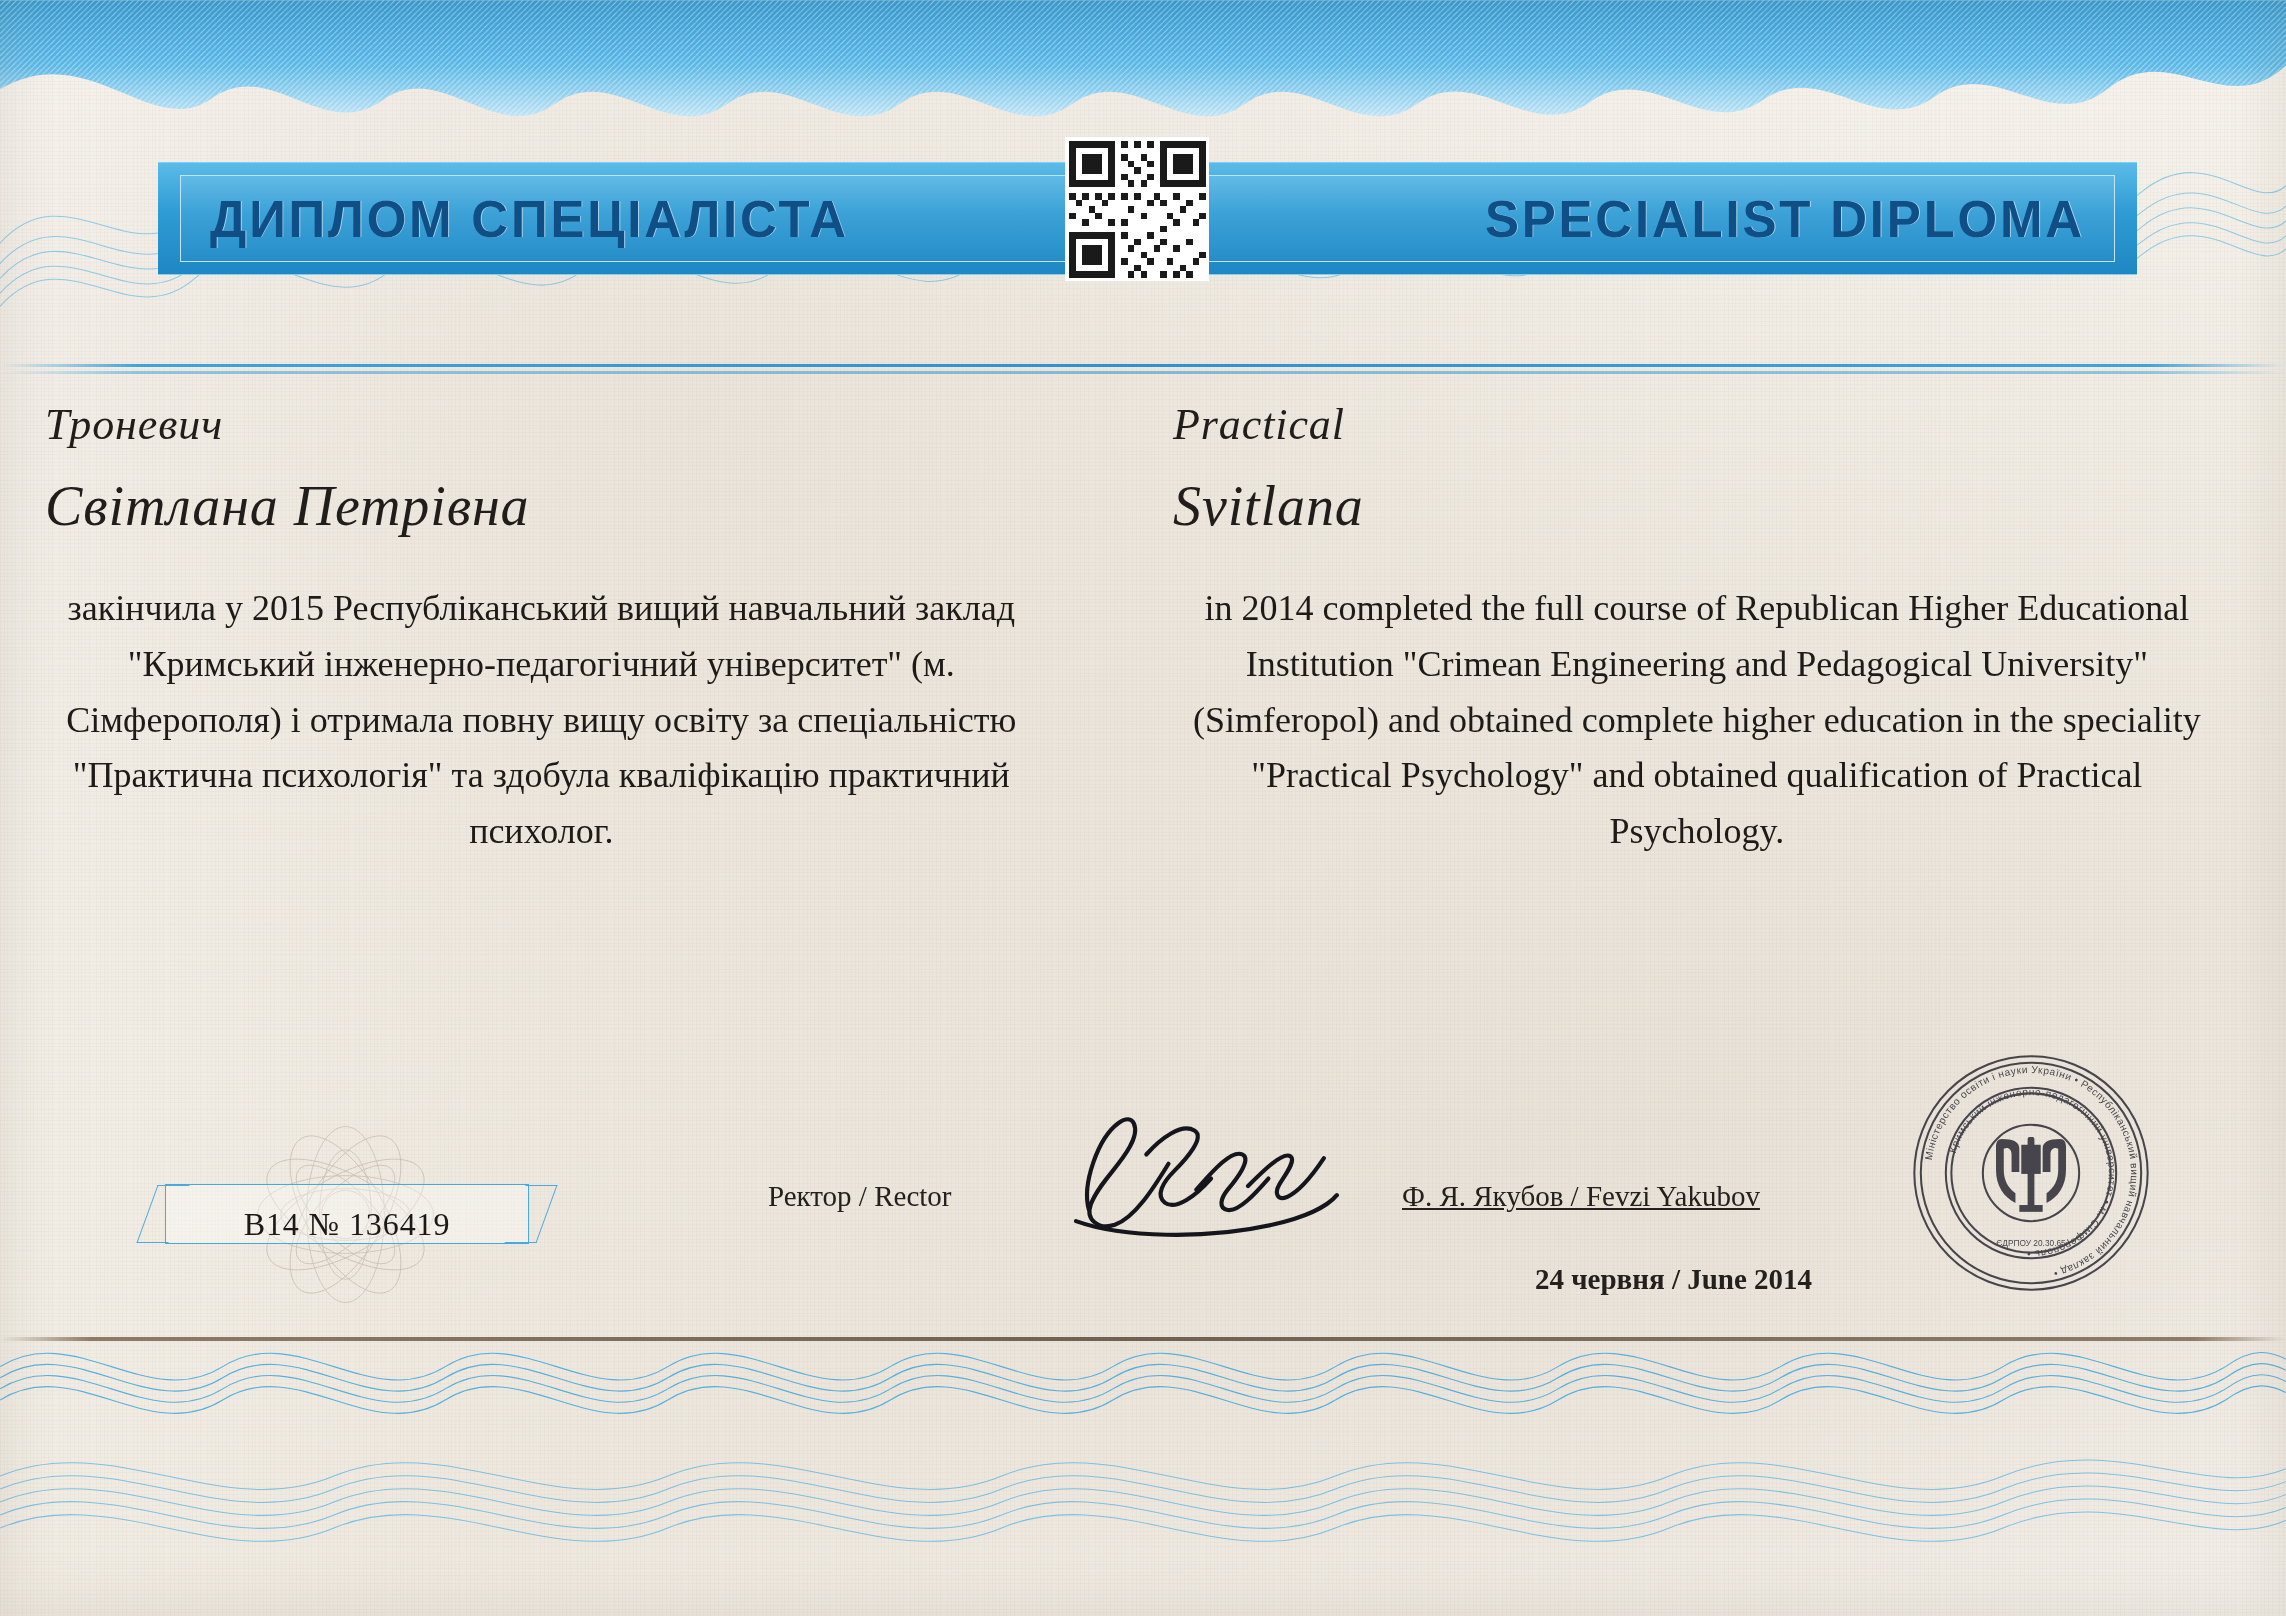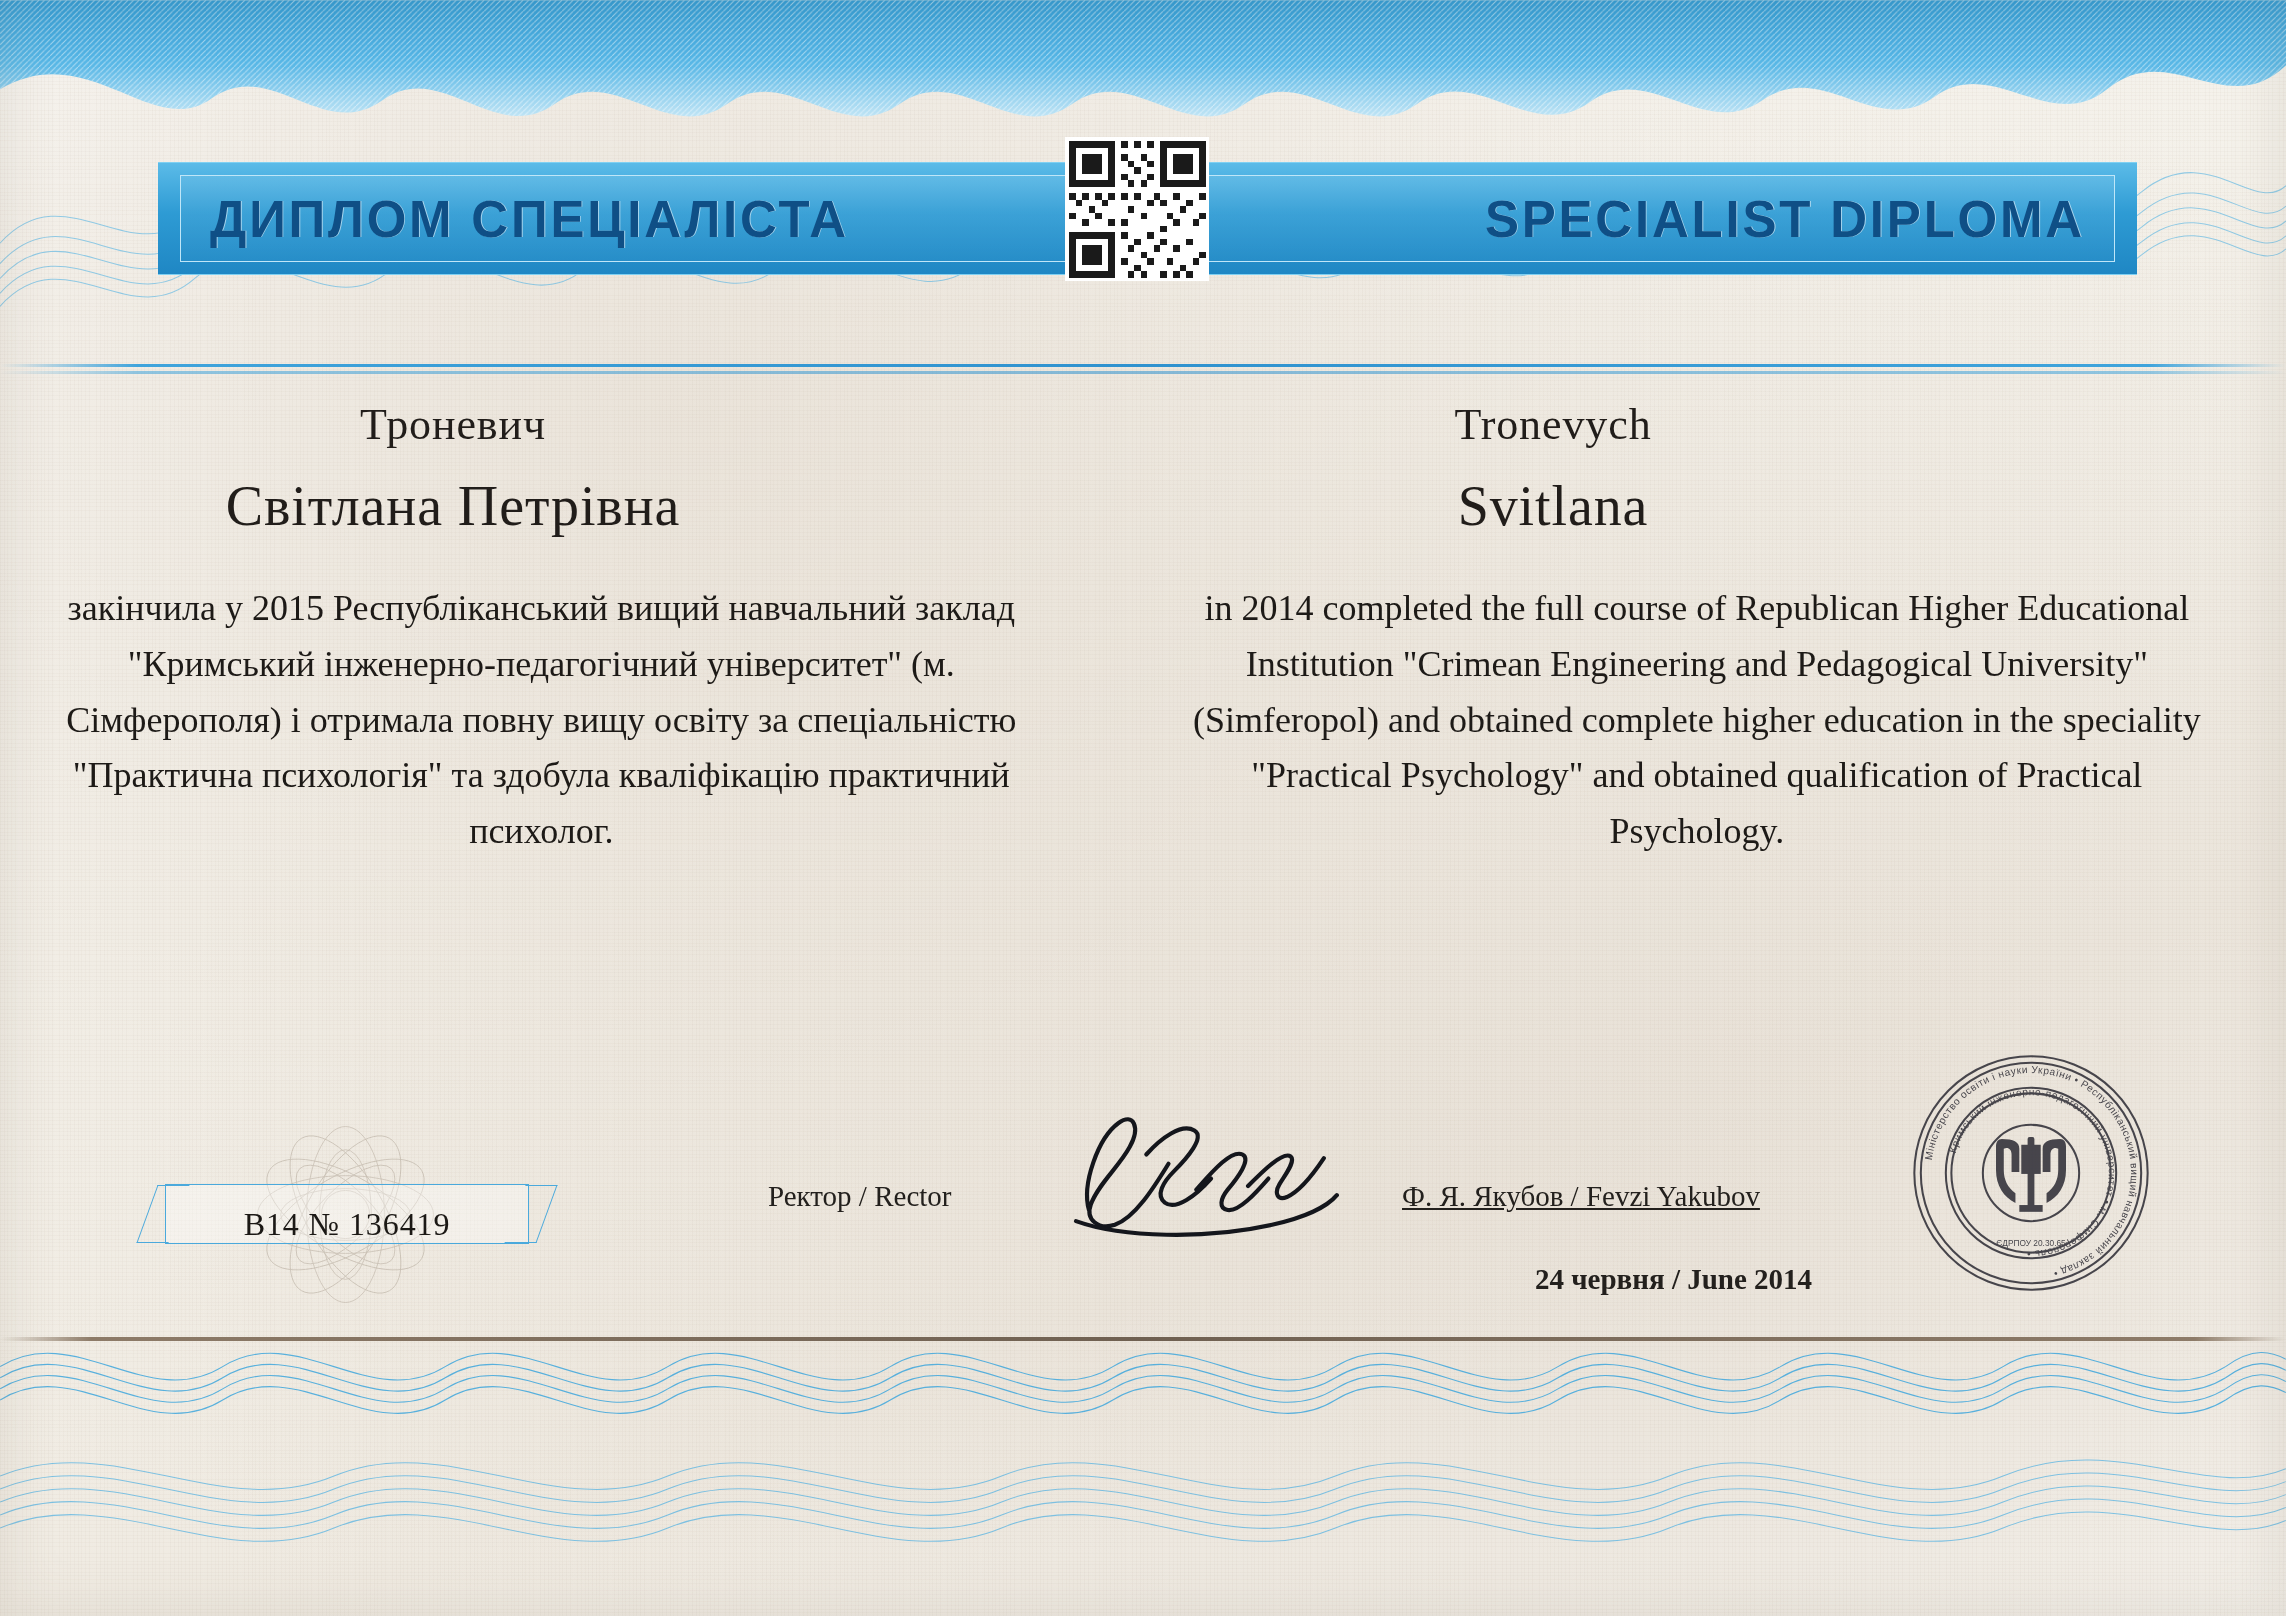--- a/index.html
+++ b/index.html
@@ -111,22 +111,23 @@
   
   .col {
     position: absolute;
     top: 399px;
     width: 1057px;
   }
   .col-ua { left: 45px; }
   .col-en { left: 1173px; }
 
   .name-block {
-    text-align: center;
+    text-align: left;
     color: #211d1a;
+    font-style: italic;
   }
   .surname {
     font-size: 44px;
     letter-spacing: 0.9px;
     margin-bottom: 24px;
   }
   .given {
     font-size: 56px;
     letter-spacing: 0.9px;
     margin-bottom: 43px;
@@ -418,21 +419,21 @@
   <div class="col col-ua">
     <div class="name-block">
       <div class="surname">Троневич</div>
       <div class="given">Світлана Петрівна</div>
     </div>
     <div class="body-text">закінчила у 2015 Республіканський вищий навчальний заклад "Кримський інженерно-педагогічний університет" (м. Сімферополя) і отримала повну вищу освіту за  спеціальністю "Практична психологія" та здобула кваліфікацію практичний психолог.</div>
   </div>
 
   <div class="col col-en">
     <div class="name-block">
-      <div class="surname">Tronevych</div>
+      <div class="surname">Practical</div>
       <div class="given">Svitlana</div>
     </div>
     <div class="body-text">in 2014 completed the full course of  Republican Higher Educational Institution "Crimean Engineering and Pedagogical University" (Simferopol) and obtained complete higher education in the speciality "Practical Psychology" and obtained qualification of Practical Psychology.</div>
   </div>
 
   <div class="serial-wrap">
     <svg class="serial-rosette" viewBox="0 0 230 230" xmlns="http://www.w3.org/2000/svg">
       <g fill="none" stroke="#9a8d7d" stroke-width="0.9" opacity="0.75">
         <ellipse cx="115" cy="115" rx="95" ry="42"></ellipse>
         <ellipse cx="115" cy="115" rx="95" ry="42" transform="rotate(30 115 115)"></ellipse>

